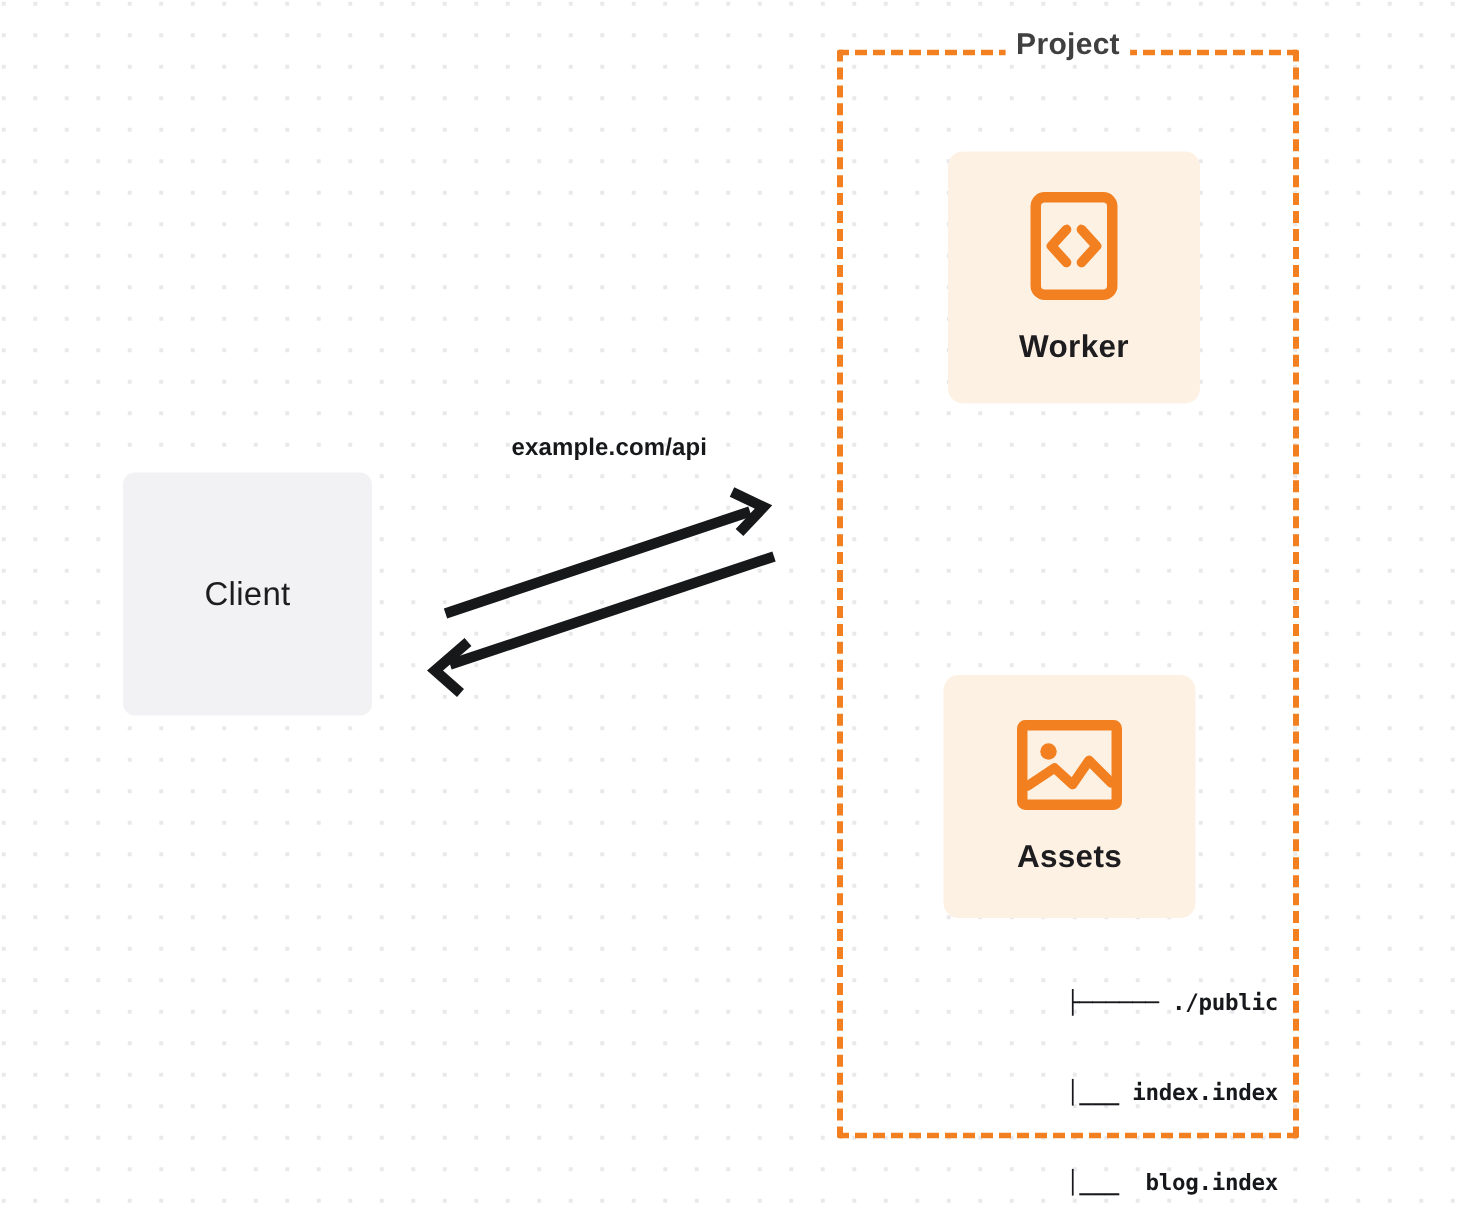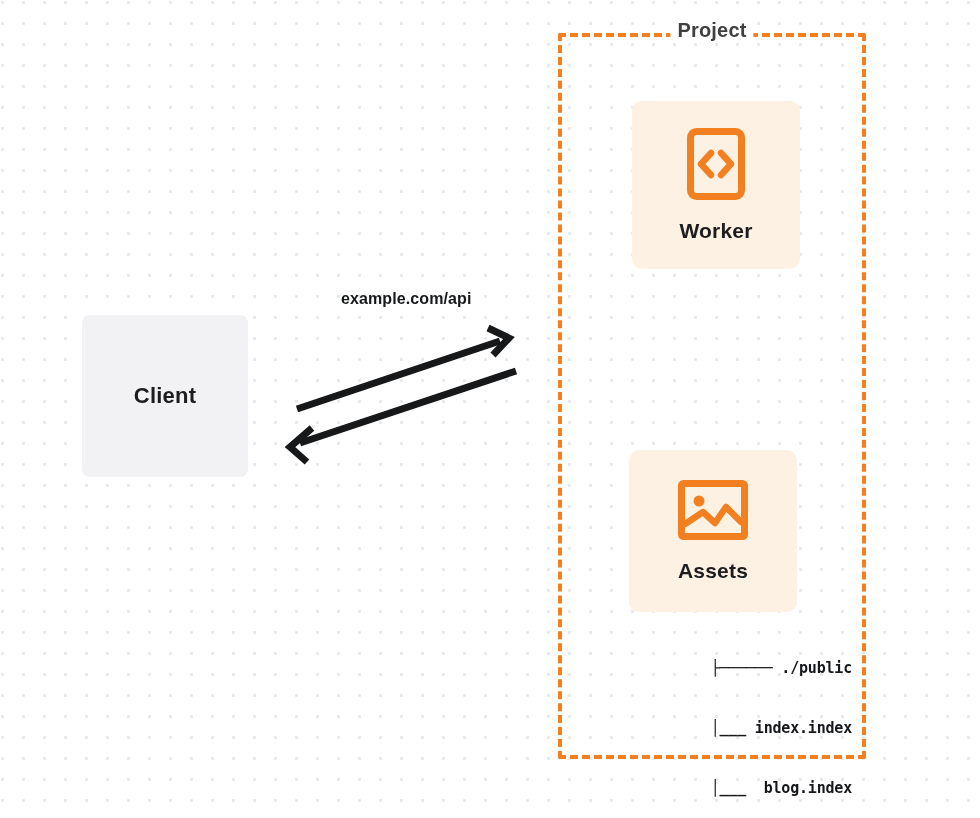--- a/index.html
+++ b/index.html
@@ -35,21 +35,21 @@
     width: 166px;
     height: 162px;
     background: #f2f2f4;
     border-radius: 8px;
     display: flex;
     align-items: center;
     justify-content: center;
   }
   .client-label {
     font-size: 22px;
-    font-weight: 700;
+    font-weight: 400;
     color: #1d1d1f;
     letter-spacing: 0.2px;
   }
 
   
   .edge-label {
     position: absolute;
     left: 307px;
     top: 290px;
     font-size: 16px;

